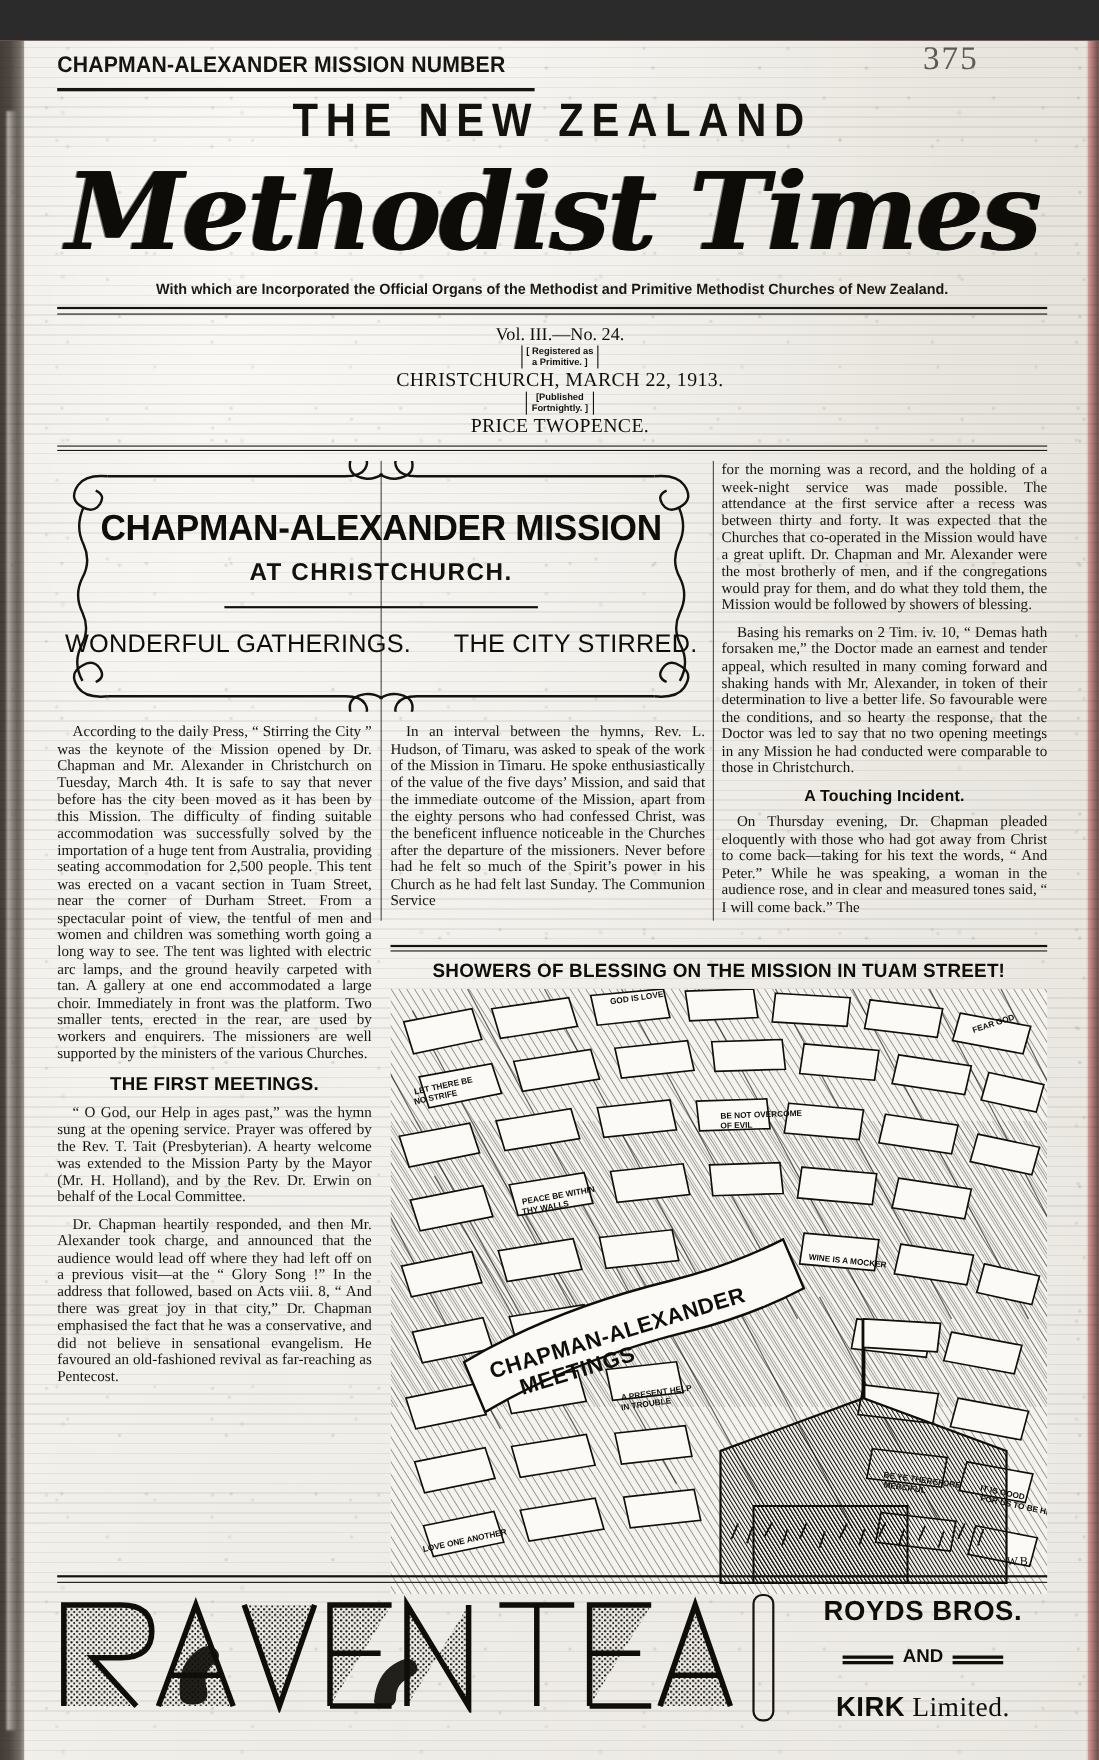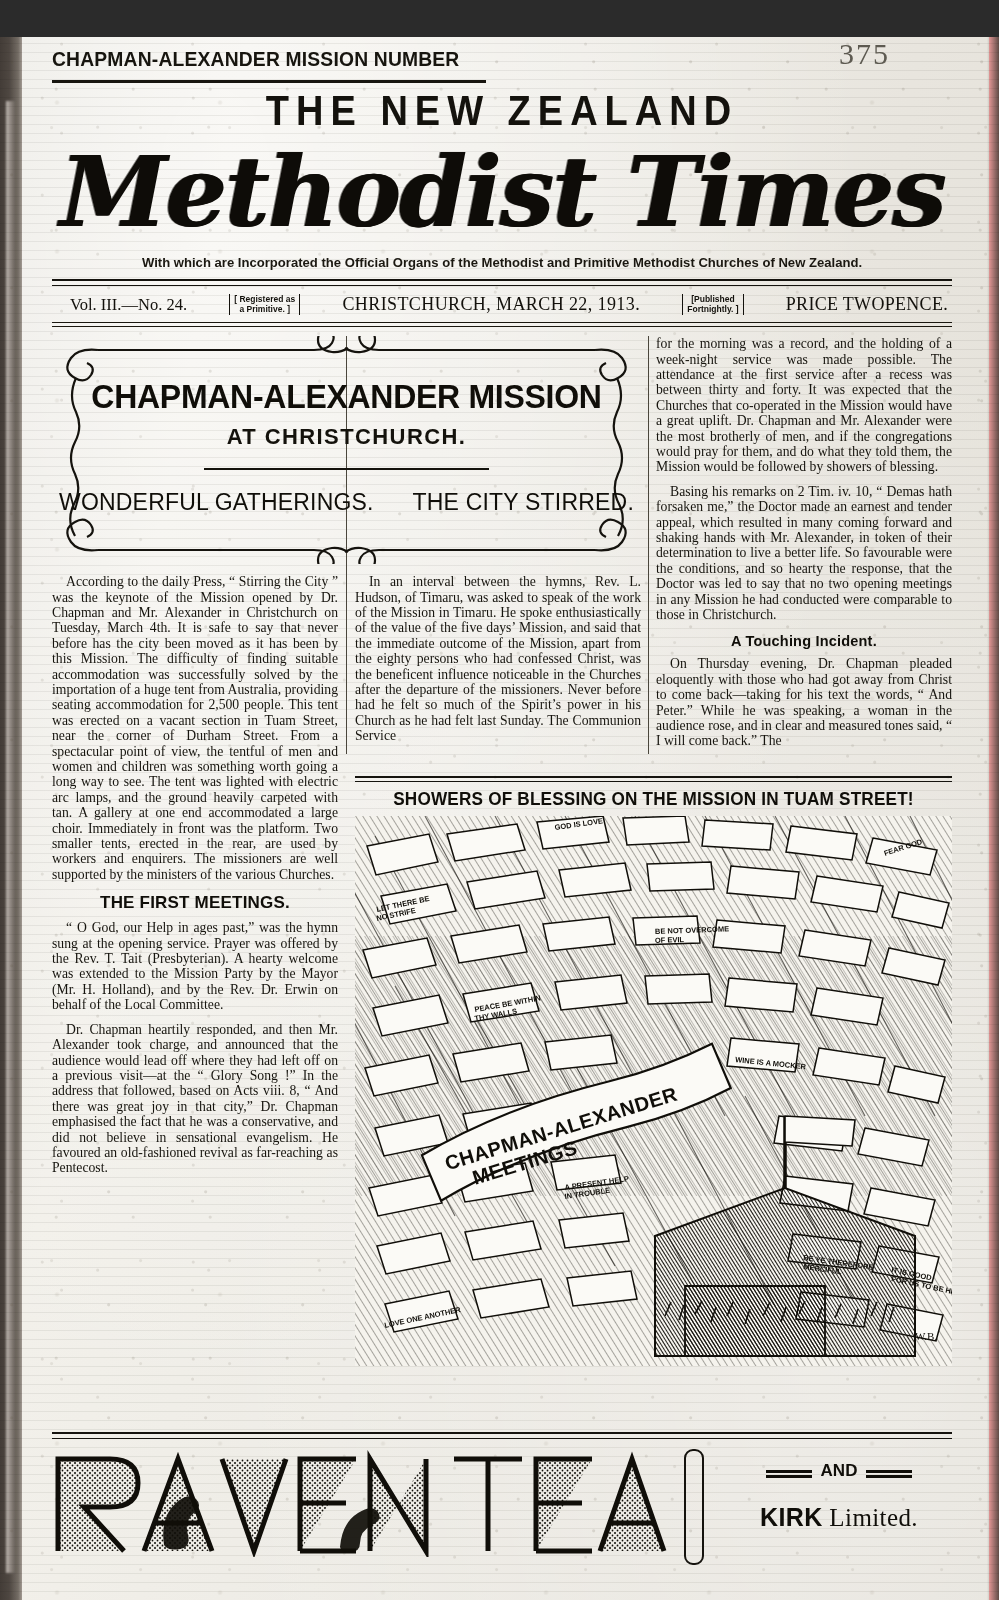--- a/index.html
+++ b/index.html
@@ -107,21 +107,21 @@
     color:#1b1811;margin-top:16px;
     transform:scaleX(.97);
   }
 
   .dbl-rule{margin-top:9px;border-top:2.5px solid #15130e;height:4px;border-bottom:1.2px solid #15130e;}
 
   .imprint{
     display:flex;align-items:center;justify-content:space-between;
     margin-top:8px;padding:0 4px 0 18px;
     font-family:"Liberation Serif",serif;
-    font-size:16.5px;color:#13110c;
+    font-size:16.5px;color:#13110c;flex-direction:column;
   }
   .imprint .bracket{
     font-family:"Liberation Sans",sans-serif;
     font-size:8.5px;font-weight:bold;line-height:1.12;
     text-align:center;border-left:1.5px solid #13110c;border-right:1.5px solid #13110c;
     padding:1px 4px;
   }
   .imprint .city{font-size:18px;letter-spacing:.4px;}
   .imprint .price{font-size:18px;letter-spacing:.3px;}
 
@@ -516,20 +516,21 @@
 
           <g fill="#100e09" opacity="0.92">
             <path d="M120 98 q-4 -28 12 -42 q12 -11 20 -4 q7 7 -2 14 q-10 8 -6 22 q3 12 -8 14 q-12 2 -16 -4 z"></path>
             <path d="M296 100 q2 -24 18 -34 q14 -9 20 -1 q5 8 -6 13 q-12 6 -12 18 q0 9 -10 9 q-9 0 -10 -5 z"></path>
           </g>
         </svg>
 
         <div class="ad-divider"></div>
 
         <div class="ad-right">
+          <div class="ad-r1">ROYDS BROS.</div>
           <div class="ad-r2">
             <span class="dash"></span>
             <span>AND</span>
             <span class="dash"></span>
           </div>
           <div class="ad-r3">
             <span>KIRK</span><span class="lim"> Limited.</span>
           </div>
         </div>
       </div>

